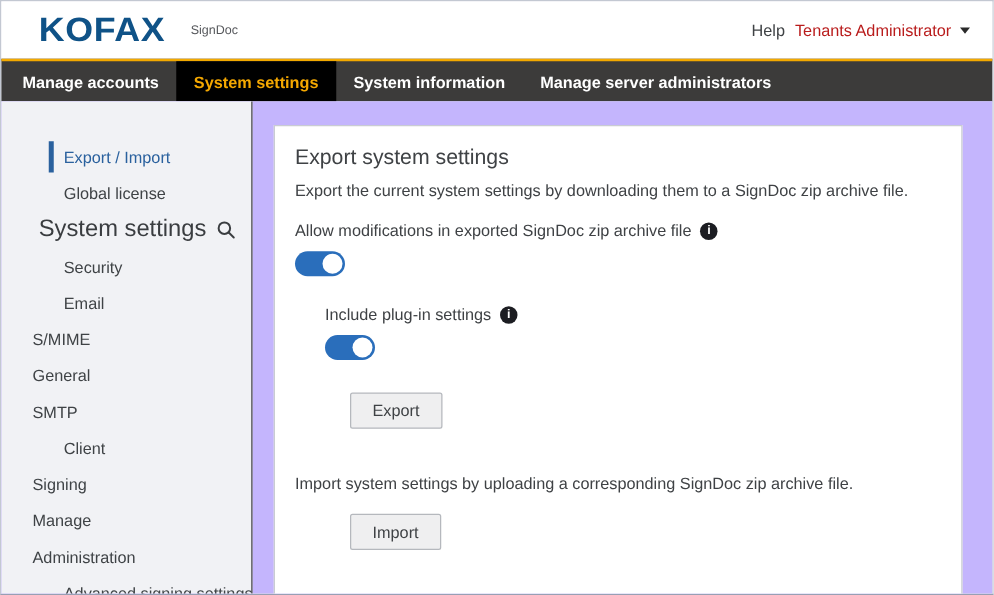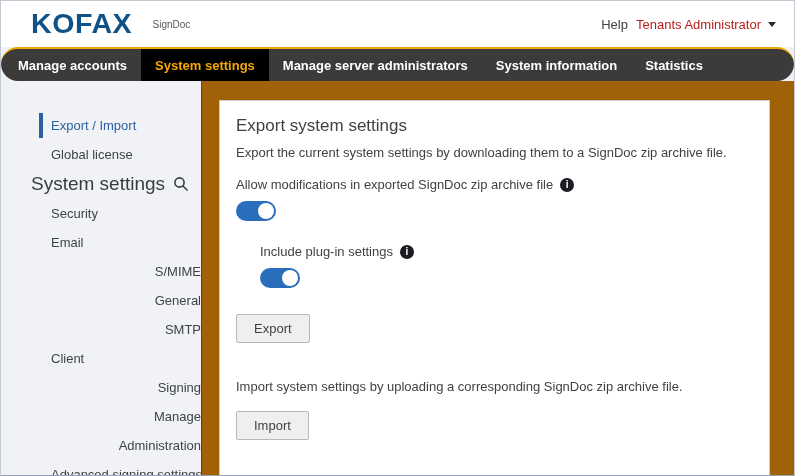--- a/index.html
+++ b/index.html
@@ -44,48 +44,47 @@
   }
 
   
   .primary-nav {
     flex: 0 0 auto;
     height: 34px;
     background: #3c3b3a;
     border-top: 2px solid #f2a900;
     display: flex; align-items: stretch;
     padding-left: 3px;
-    border-radius: 17px;
   }
   .tab {
     display: flex; align-items: center;
     padding: 0 14px;
     color: #fff; font-weight: 700; font-size: 13px;
     cursor: pointer; white-space: nowrap;
   }
   .tab.active { background: #000; color: #f5a800; }
 
   
-  .content { flex: 1 1 auto; display: flex; overflow: hidden; background: #a16207; }
+  .content { flex: 1 1 auto; display: flex; overflow: hidden; background: #c4b5fd; }
 
   
   .sidebar {
     width: 201px; flex: 0 0 auto;
     border-right: 1px solid #46464a;
     padding-top: 30px;
     background: #f1f2f5;
   }
   .side-item {
     position: relative;
     height: 29px; line-height: 29px;
     font-size: 13px; color: #3f4346;
     cursor: pointer; white-space: nowrap;
   }
   .side-item.lvl1 { padding-left: 50px; }
-  .side-item.lvl2 { padding-left: 25px; text-align: right; }
+  .side-item.lvl2 { padding-left: 25px; }
   .side-item.selected { color: #2a619e; }
   .selected-indicator {
     position: absolute; left: 38px; top: 2px; bottom: 2px; width: 4px;
     background: #2a619e;
   }
   .side-heading {
     height: 30px; line-height: 30px;
     padding-left: 30px;
     font-size: 19px; color: #3a3d40;
     display: flex; align-items: center;
@@ -129,20 +128,21 @@
   .field.last-toggle { margin-bottom: 26px; margin-left: 24px; }
   .btn {
     display: inline-block;
     background: #efeff0;
     border: 1px solid #b5b8bd;
     border-radius: 2px;
     padding: 6px 17px;
     font-size: 13px; color: #3f4245;
     font-family: "Liberation Sans", sans-serif;
     cursor: pointer;
+    margin-left: 44px;
   }
   .import-section { margin-top: 36px; }
 </style>
 </head>
 <body>
 
 <div class="window">
 
   <header class="app-header">
     <div class="logo">KOFAX</div>
@@ -151,23 +151,22 @@
     <span class="help-link">Help</span>
     <div class="user-menu">
       <span>Tenants Administrator</span>
       <span class="caret"></span>
     </div>
   </header>
 
   <nav class="primary-nav">
     <div class="tab">Manage accounts</div>
     <div class="tab active">System settings</div>
+    <div class="tab">System information</div>
     <div class="tab">Manage server administrators</div>
-    <div class="tab">System information</div>
-    <div class="tab">Statistics</div>
   </nav>
 
   <div class="content">
 
     <aside class="sidebar">
       <div class="side-item lvl1 selected">
         <span class="selected-indicator"></span>
         <span>Export / Import</span>
       </div>
       <div class="side-item lvl1">

